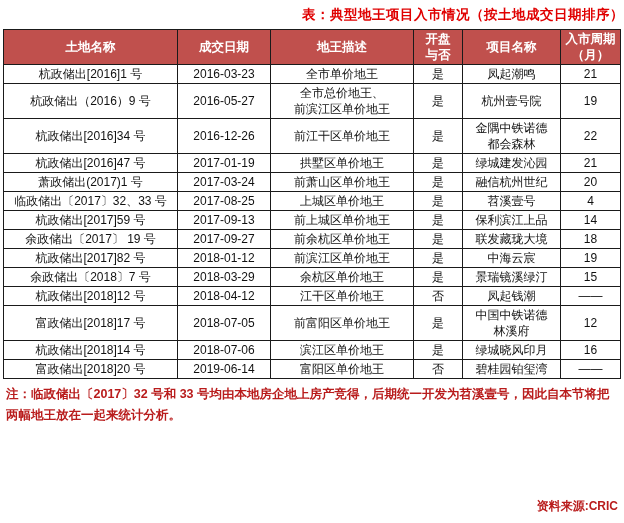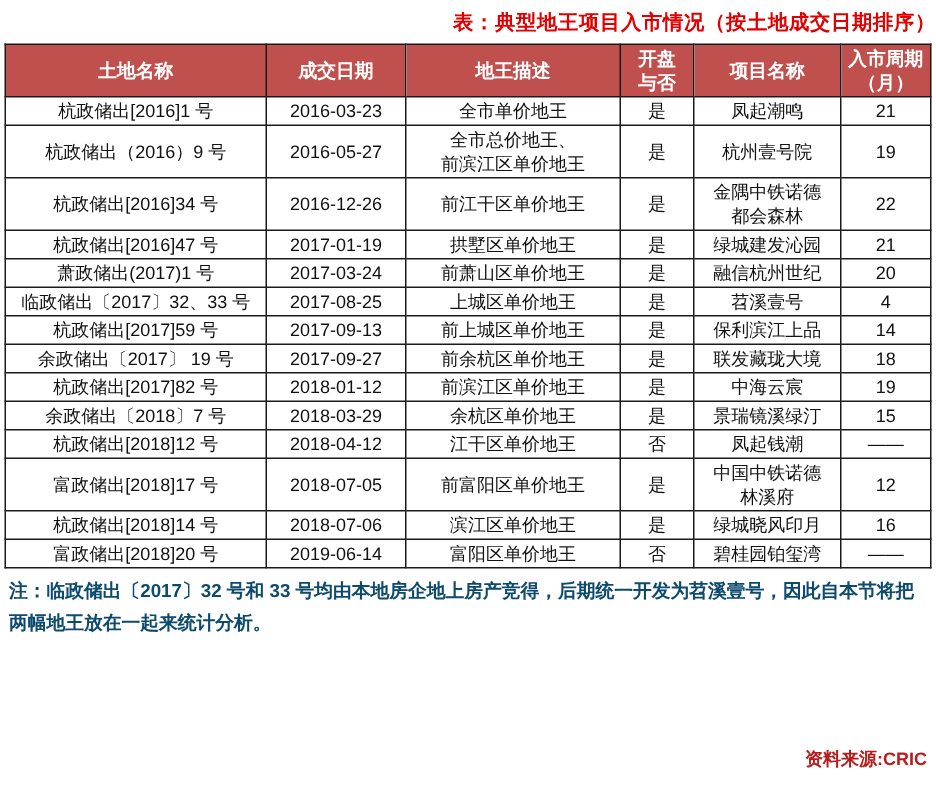--- a/index.html
+++ b/index.html
@@ -62,21 +62,21 @@
   col.c0 { width: 174px; }
   col.c1 { width: 93px; }
   col.c2 { width: 143px; }
   col.c3 { width: 49px; }
   col.c4 { width: 98px; }
   col.c5 { width: 60px; }
   .note {
     margin: 5px 6px 0 6px;
     font-size: 12.5px;
     font-weight: bold;
-    color: #0c4a6e;
+    color: #b91c1c;
     line-height: 21px;
     text-align: left;
   }
   .source {
     position: absolute;
     right: 6px;
     top: 498px;
     font-size: 12px;
     font-weight: bold;
     color: #b91c1c;

